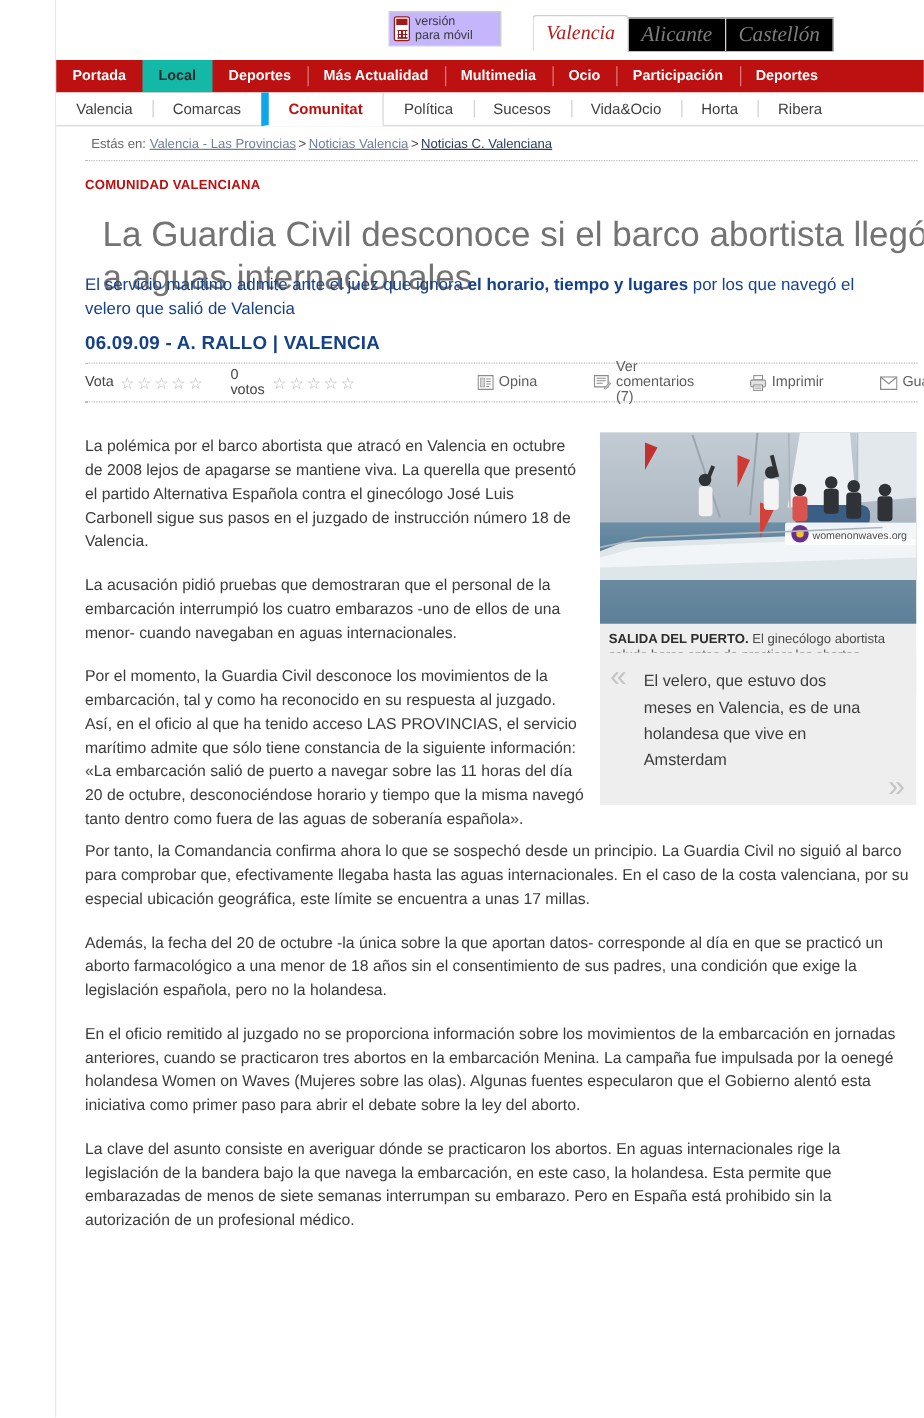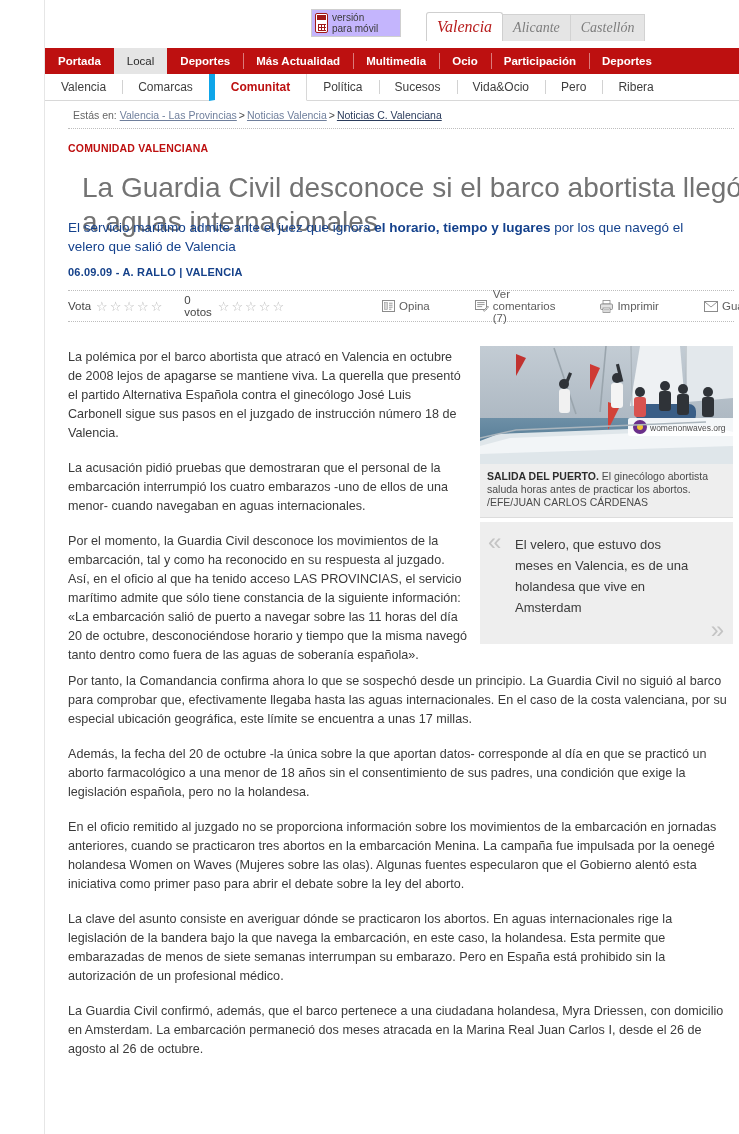--- a/index.html
+++ b/index.html
@@ -101,26 +101,26 @@
   .city-tabs {
     position: absolute;
     left: 381px;
     top: 12px;
     display: flex;
     align-items: flex-end;
   }
   .city-tab {
     font-family: "Liberation Serif", serif;
     font-style: italic;
-    font-size: 14px;
+    font-size: 17px;
     padding: 5px 10px 5px 10px;
     border: 1px solid #d2d2d2;
     border-bottom: none;
     color: #7d7d7d;
-    background: #e5e5e5;
+    background: #000000;
     line-height: 16px;
     margin-right: -1px;
   }
   .city-tab.active {
     color: #b71c1c;
     background: #ffffff;
     border-color: #cfcfcf;
     border-top-left-radius: 3px;
     border-top-right-radius: 3px;
     padding-top: 6px;
@@ -152,23 +152,23 @@
     white-space: nowrap;
   }
   .mainnav-item + .mainnav-item::before {
     content: "";
     position: absolute;
     left: 0; top: 5px; bottom: 5px;
     width: 1px;
     background: rgba(255,255,255,0.45);
   }
   .mainnav-item.active {
-    background: #e5e5e5;
+    background: #14b8a6;
     color: #2b2b2b;
-    font-weight: normal;
+    font-weight: bold;
   }
   .mainnav-item.active::before { display: none; }
   .mainnav-item.active + .mainnav-item::before { display: none; }
 
   
   .subnav {
     position: absolute;
     left: 41px;
     top: 74px;
     width: 698px;
@@ -259,21 +259,21 @@
     line-height: 19px;
     color: #14418c;
     margin: 0;
   }
   .subhead b { font-weight: bold; }
 
   .byline {
     position: absolute;
     left: 64px;
     top: 266px;
-    font-size: 11px;
+    font-size: 15px;
     font-weight: bold;
     color: #15418a;
     letter-spacing: 0.2px;
   }
 
   
   .toolbar {
     position: absolute;
     left: 64px;
     top: 290px;
@@ -345,21 +345,21 @@
 
   
   .photo-box {
     position: absolute;
     left: 476px;
     top: 346px;
     width: 253px;
   }
   .photo {
     width: 253px;
-    height: 118px;
+    height: 153px;
     display: block;
     position: relative;
     overflow: hidden;
     background: linear-gradient(to bottom, #b9c3cc 0%, #c6ced5 38%, #8fa7b6 52%, #6f8ea3 70%, #5d8098 100%);
   }
   .caption {
     background: #eeeeee;
     padding: 6px 7px 8px 7px;
     font-size: 10.5px;
     line-height: 13px;
@@ -441,21 +441,21 @@
     <div class="mainnav-item">Deportes</div>
   </div>
 
   <div class="subnav">
     <div class="subnav-item">Valencia</div>
     <div class="subnav-item">Comarcas</div>
     <div class="subnav-item active">Comunitat</div>
     <div class="subnav-item">Política</div>
     <div class="subnav-item">Sucesos</div>
     <div class="subnav-item">Vida&amp;Ocio</div>
-    <div class="subnav-item">Pero</div>
+    <div class="subnav-item">Horta</div>
     <div class="subnav-item">Ribera</div>
   </div>
 
   <div class="breadcrumb">
     <span>Estás en:</span>
     <a href="#">Valencia - Las Provincias</a><span class="bc-sep">&gt;</span><a href="#">Noticias Valencia</a><span class="bc-sep">&gt;</span><span class="bc-last">Noticias C. Valenciana</span>
   </div>
 
   <div class="dotted-rule" style="top:128px"></div>
 
@@ -616,16 +616,15 @@
     <span class="pq-open">«</span>
     <div class="pq-text">El velero, que estuvo dos meses en Valencia, es de una holandesa que vive en Amsterdam</div>
     <span class="pq-close">»</span>
   </div>
 
   <div class="full-col">
     <p>Por tanto, la Comandancia confirma ahora lo que se sospechó desde un principio. La Guardia Civil no siguió al barco para comprobar que, efectivamente llegaba hasta las aguas internacionales. En el caso de la costa valenciana, por su especial ubicación geográfica, este límite se encuentra a unas 17 millas.</p>
     <p>Además, la fecha del 20 de octubre -la única sobre la que aportan datos- corresponde al día en que se practicó un aborto farmacológico a una menor de 18 años sin el consentimiento de sus padres, una condición que exige la legislación española, pero no la holandesa.</p>
     <p>En el oficio remitido al juzgado no se proporciona información sobre los movimientos de la embarcación en jornadas anteriores, cuando se practicaron tres abortos en la embarcación Menina. La campaña fue impulsada por la oenegé holandesa Women on Waves (Mujeres sobre las olas). Algunas fuentes especularon que el Gobierno alentó esta iniciativa como primer paso para abrir el debate sobre la ley del aborto.</p>
     <p>La clave del asunto consiste en averiguar dónde se practicaron los abortos. En aguas internacionales rige la legislación de la bandera bajo la que navega la embarcación, en este caso, la holandesa. Esta permite que embarazadas de menos de siete semanas interrumpan su embarazo. Pero en España está prohibido sin la autorización de un profesional médico.</p>
-    <p>La Guardia Civil confirmó, además, que el barco pertenece a una ciudadana holandesa, Myra Driessen, con domicilio en Amsterdam. La embarcación permaneció dos meses atracada en la Marina Real Juan Carlos I, desde el 26 de agosto al 26 de octubre.</p>
   </div>
 
 </div>
 
 </body></html>

